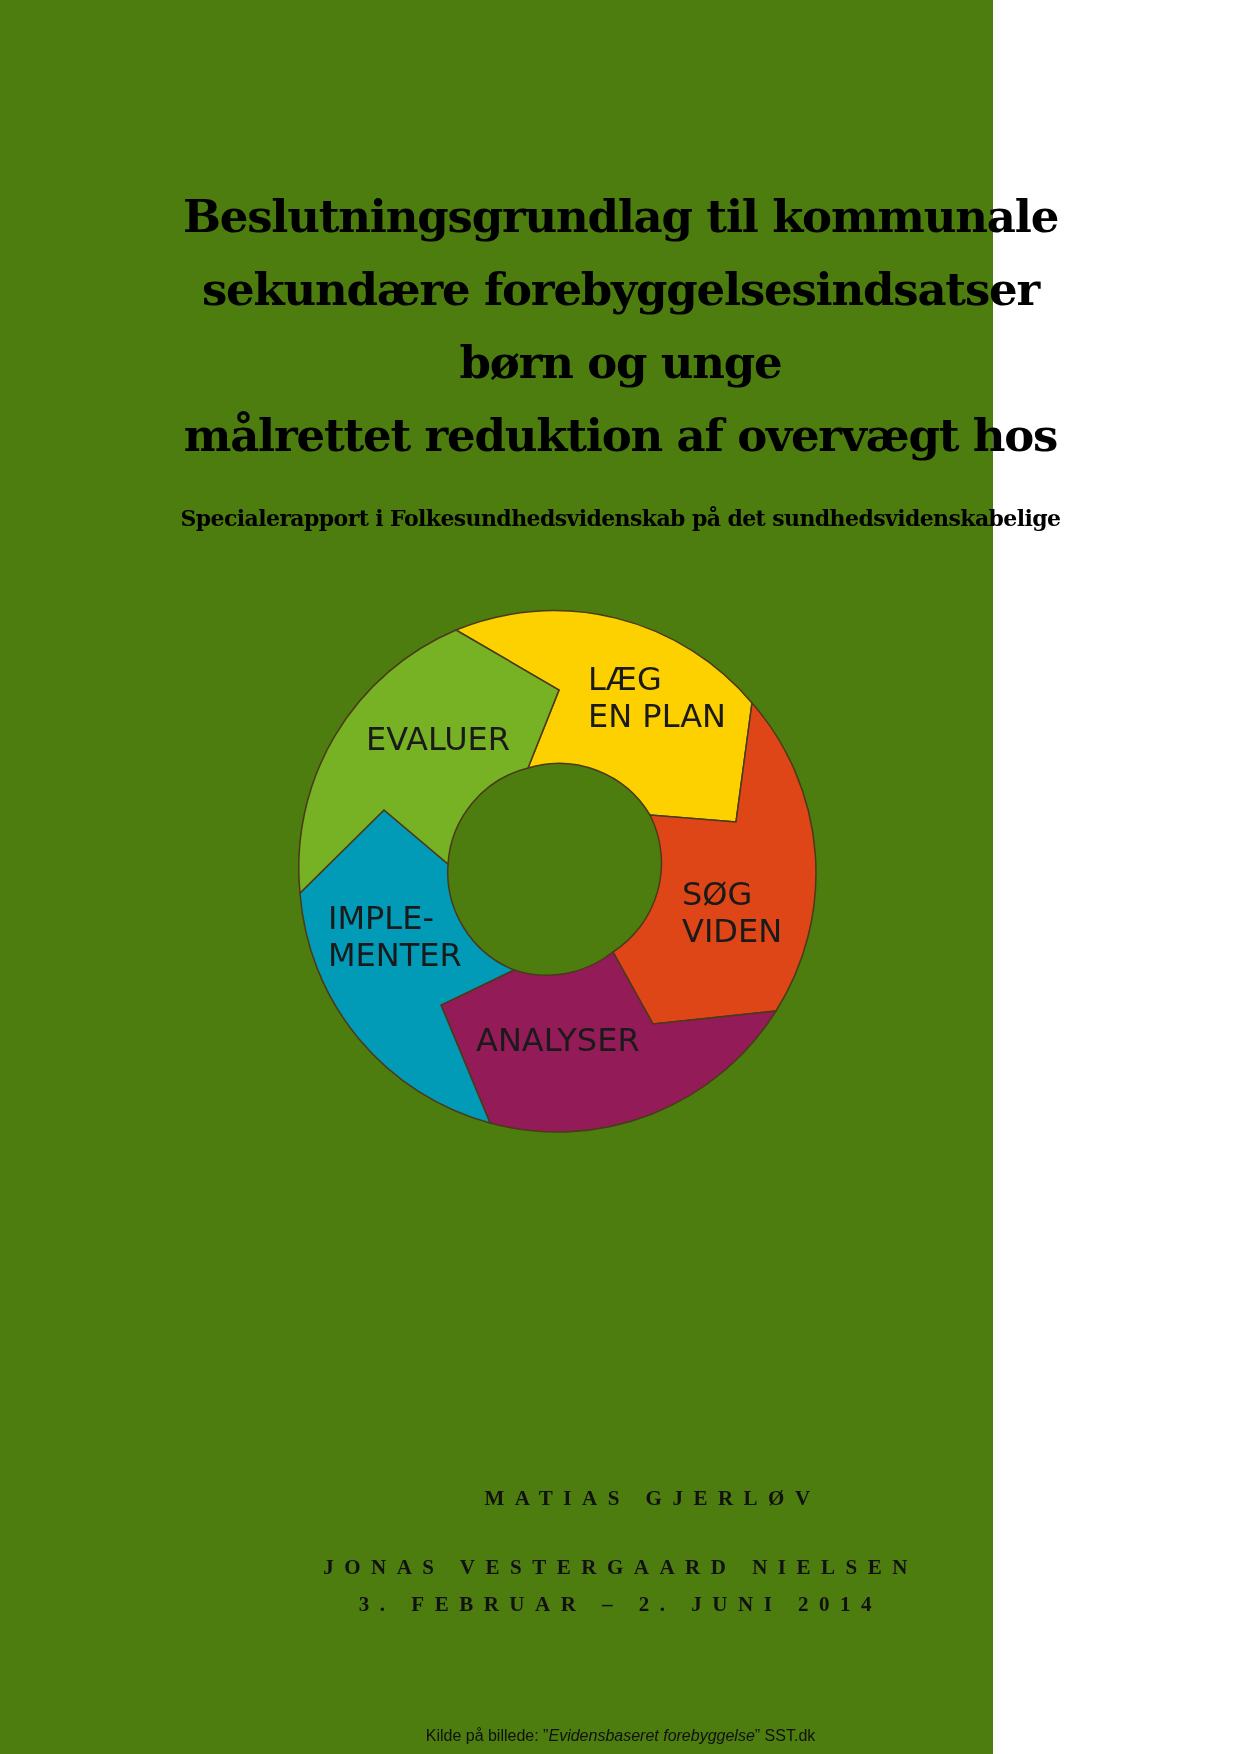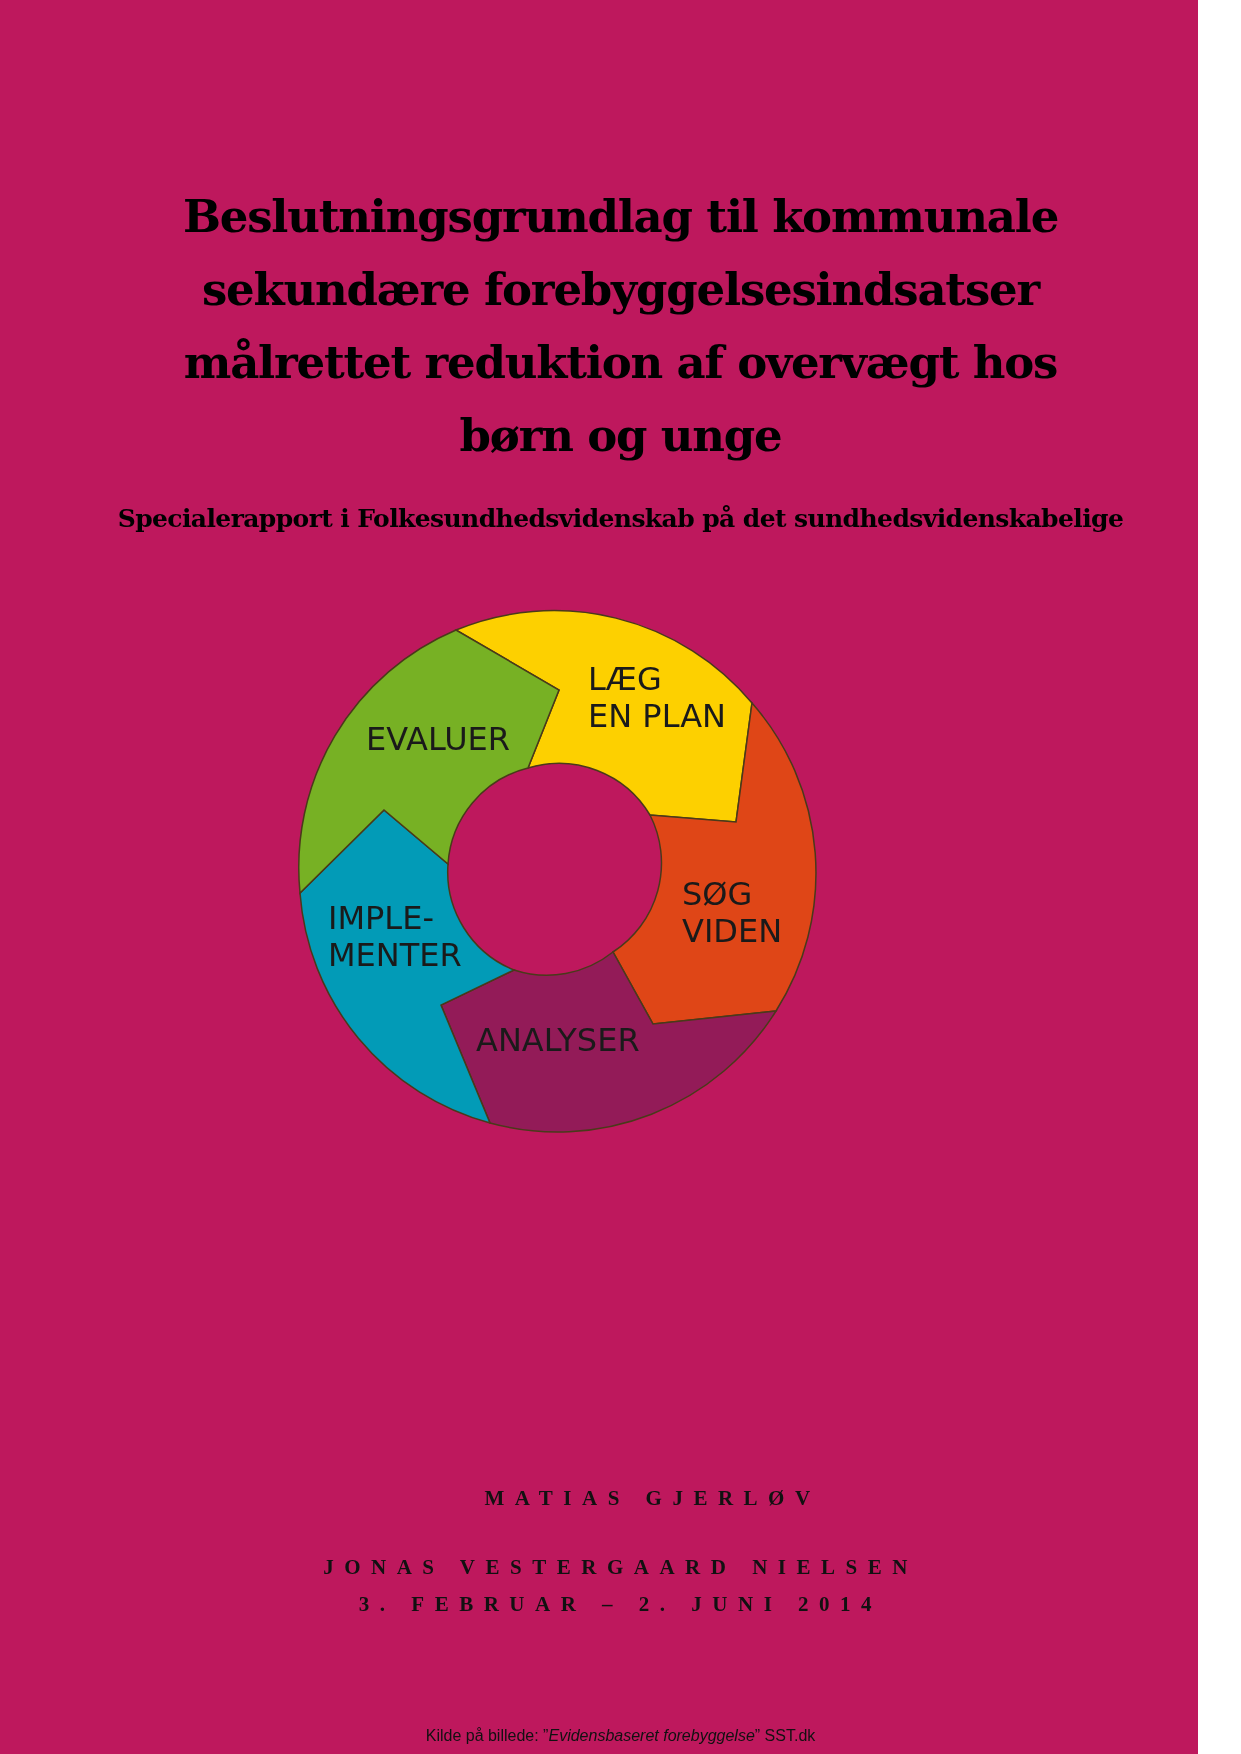--- a/index.html
+++ b/index.html
@@ -1,27 +1,27 @@
 <!DOCTYPE html>
 <html><head>
   <meta charset="utf-8">
   <style>
     html, body { margin: 0; padding: 0; background: #ffffff; }
     body { width: 1241px; height: 1754px; position: relative; overflow: hidden; }
-    .page { position: absolute; left: 0; top: 0; width: 1198px; height: 1754px; background: #be185d; }
+    .page { position: absolute; left: 0; top: 0; width: 993px; height: 1754px; background: #4d7c0f; }
     .title {
       position: absolute; left: 100px; width: 1041px; top: 180px;
       text-align: center; font-family: "DejaVu Serif", serif; font-weight: bold;
       font-size: 45px; line-height: 73px; color: #000; letter-spacing: -1.2px;
     }
     .title div { white-space: nowrap; }
     .subtitle {
       position: absolute; left: 100px; width: 1041px; top: 500px;
       text-align: center; font-family: "DejaVu Serif", serif; font-weight: bold;
-      font-size: 25px; line-height: 37px; color: #000; letter-spacing: -0.6px;
+      font-size: 22px; line-height: 37px; color: #000; letter-spacing: -0.6px;
     }
     .subtitle div { white-space: nowrap; }
     .diagram { position: absolute; left: 280px; top: 595px; width: 560px; height: 560px; }
     .meta-line {
       position: absolute; left: 0; width: 1241px; text-align: center;
       font-family: "Liberation Serif", serif; font-weight: bold; font-size: 21px;
       letter-spacing: 10.5px; color: #111; white-space: nowrap;
     }
     .caption {
       position: absolute; left: 0; width: 1241px; top: 1727px; text-align: center;
@@ -31,22 +31,22 @@
     .seg-label { font-family: "DejaVu Sans", sans-serif; font-size: 32px; fill: #1a1a1a; }
   </style>
 </head>
 <body>
 
 <div class="page">
 
   <div class="title">
     <div>Beslutningsgrundlag til kommunale</div>
     <div>sekundære forebyggelsesindsatser</div>
+    <div>børn og unge</div>
     <div>målrettet reduktion af overvægt hos</div>
-    <div>børn og unge</div>
   </div>
 
   <div class="subtitle">
     <div>Specialerapport i Folkesundhedsvidenskab på det sundhedsvidenskabelige</div>
   </div>
 
   <svg class="diagram" viewBox="0 0 560 560" width="560" height="560">
 
     <path d="M176,35 A258,258 0 0 1 472,108 L456,227 L370,220 A106,106 0 0 0 248,173 L279,95 Z" stroke="#4a3a1a" stroke-width="1.5" fill="#FDD000"></path>
 

